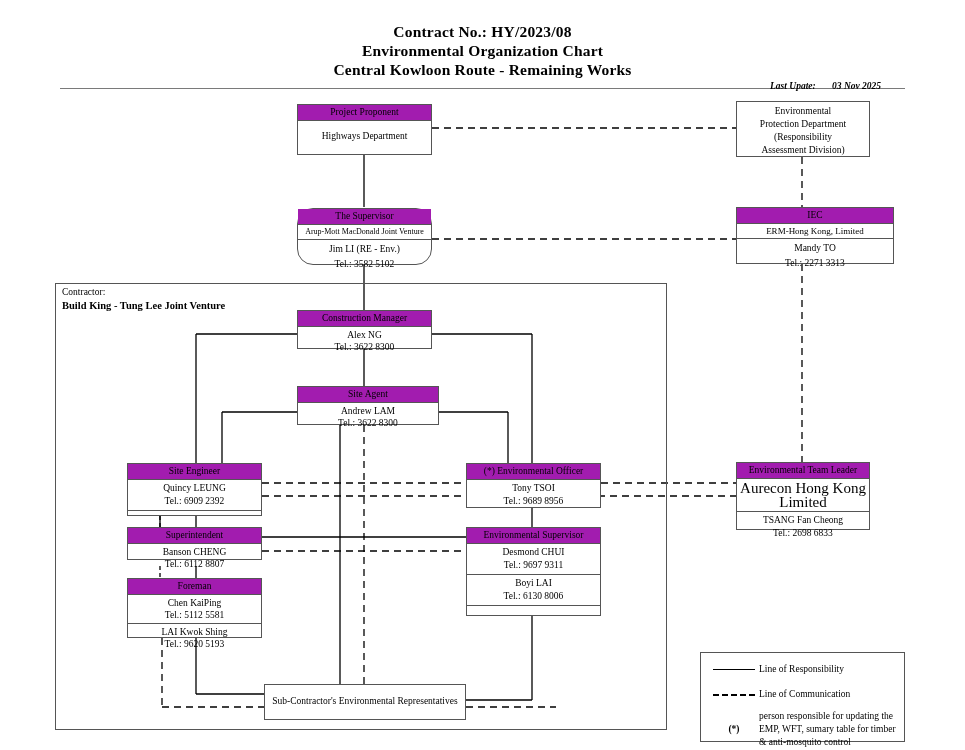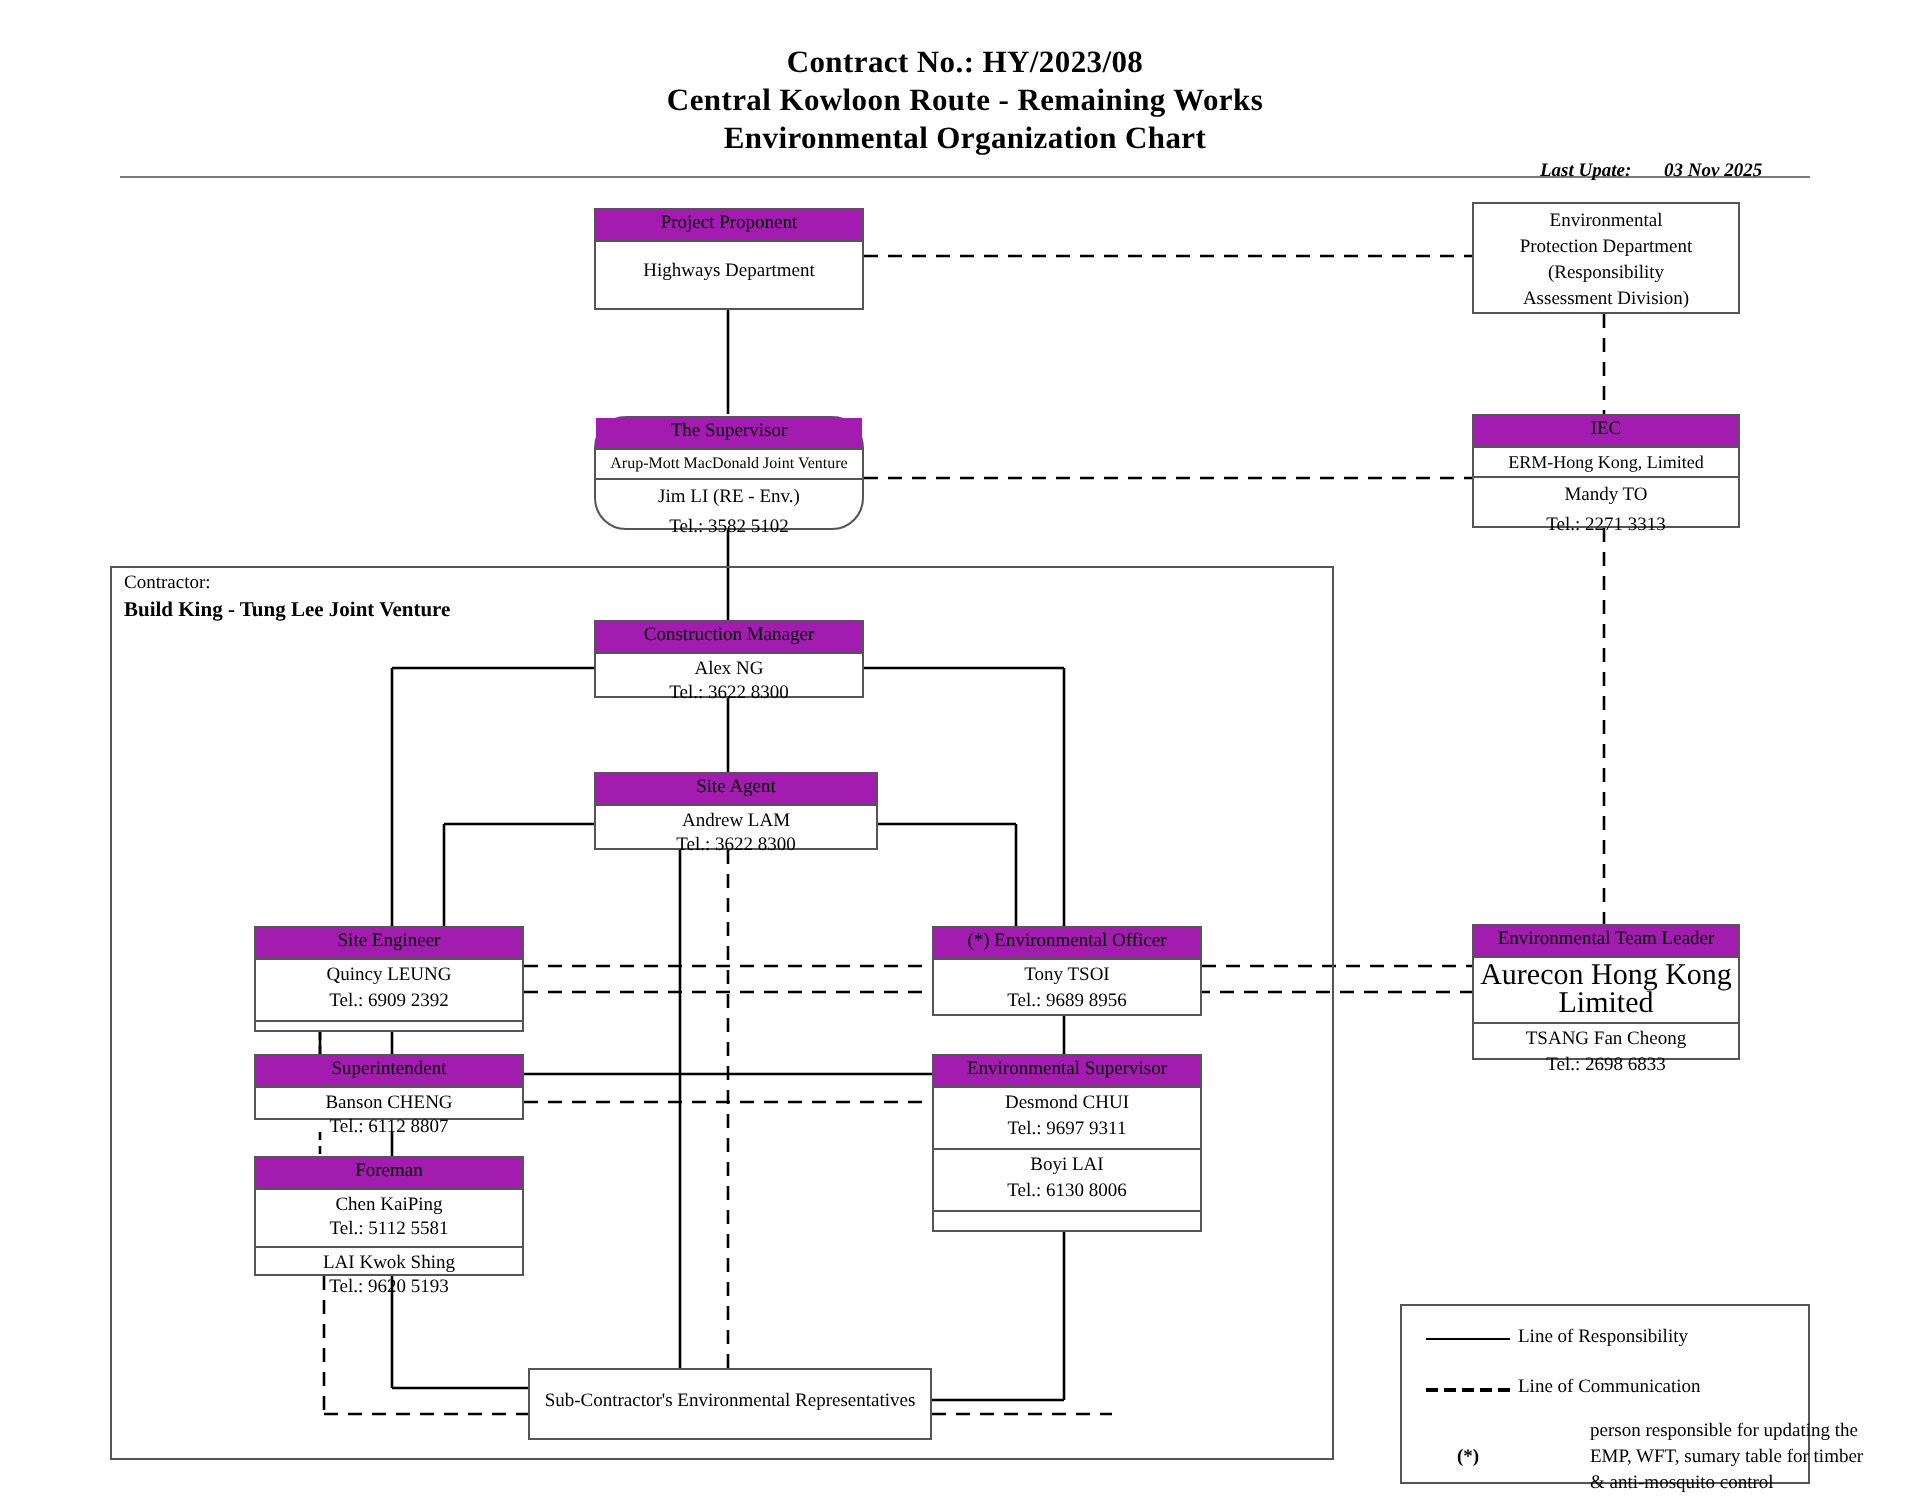--- a/index.html
+++ b/index.html
@@ -169,31 +169,31 @@
     font-size: 9.5px;
     margin-right: 4px;
     padding-top: 14px;
     flex: 0 0 auto;
     font-weight: bold;
   }
   .lg-text {
     font-size: 9.5px;
     line-height: 13px;
   }
-  .lg-text.multi { width: 142px; margin-left: 36px; }
+  .lg-text.multi { width: 142px; }
 </style>
 </head>
 <body>
 
 <div id="page">
 
   <div id="title-block">
     <div class="tline">Contract No.: HY/2023/08</div>
+    <div class="tline">Environmental Organization Chart</div>
     <div class="tline">Central Kowloon Route - Remaining Works</div>
-    <div class="tline">Environmental Organization Chart</div>
   </div>
   <div id="header-rule"></div>
   <div id="last-update">
     <span class="lu-label">Last Upate:</span>
     <span class="lu-value">03 Nov 2025</span>
   </div>
 
   <svg id="wires" viewBox="0 0 965 750">
     <g stroke="#000000" fill="none" stroke-width="1.3">
 
@@ -284,21 +284,21 @@
 
   <div class="node" id="node-supervisor" style="left:297px; top:208px; width:135px; height:57px;border-radius:16px;">
     <div class="hdr">The Supervisor</div>
     <div class="sub">Arup-Mott MacDonald Joint Venture</div>
     <div class="person">
       <span class="ln">Jim LI (RE - Env.)</span>
       <span class="ln">Tel.: 3582 5102</span>
     </div>
   </div>
 
-  <div class="node" id="node-iec" style="left:736px; top:207px; width:134px; height:57px;">
+  <div class="node" id="node-iec" style="left:736px; top:207px; width:158px; height:57px;">
     <div class="hdr">IEC</div>
     <div class="sub" style="font-size:9px;">ERM-Hong Kong, Limited</div>
     <div class="person">
       <span class="ln">Mandy TO</span>
       <span class="ln">Tel.: 2271 3313</span>
     </div>
   </div>
 
   <div class="node" id="node-construction-manager" style="left:297px; top:310px; width:135px; height:39px;">
     <div class="hdr">Construction Manager</div>

